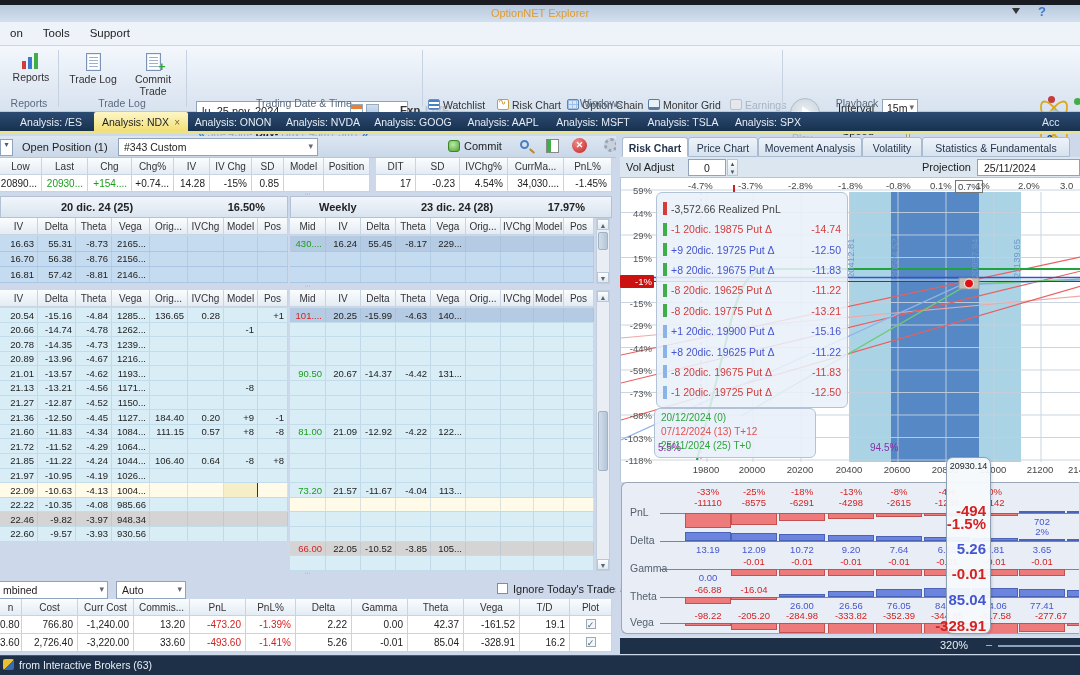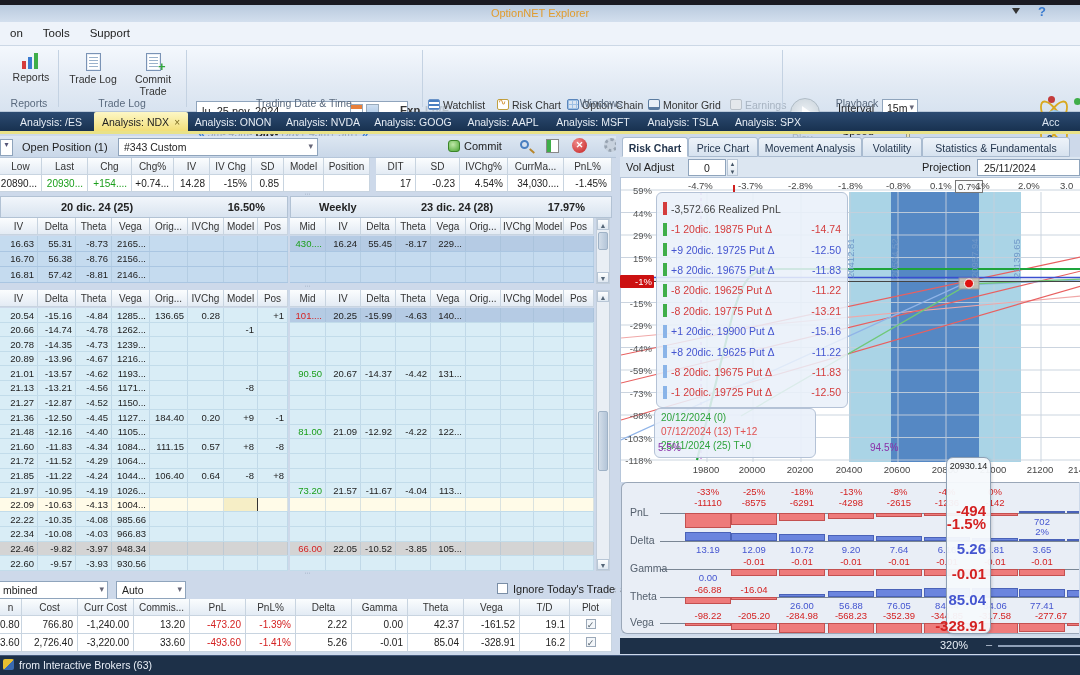--- a/index.html
+++ b/index.html
@@ -526,30 +526,20 @@
           <div class="ccell" style="width: 38px;">21.36</div>
           <div class="ccell" style="width: 38px;">-12.50</div>
           <div class="ccell" style="width: 36px;">-4.45</div>
           <div class="ccell" style="width: 38px;">1127...</div>
           <div class="ccell" style="width: 38px;">184.40</div>
           <div class="ccell" style="width: 36px;">0.20</div>
           <div class="ccell" style="width: 34px;">+9</div>
           <div class="ccell" style="width: 30px;">-1</div>
         </div>
         <div class="crow" style="height: 14.6px;">
-          <div class="ccell" style="width: 38px;">21.48</div>
-          <div class="ccell" style="width: 38px;">-12.16</div>
-          <div class="ccell" style="width: 36px;">-4.40</div>
-          <div class="ccell" style="width: 38px;">1105...</div>
-          <div class="ccell" style="width: 38px;"></div>
-          <div class="ccell" style="width: 36px;"></div>
-          <div class="ccell" style="width: 34px;"></div>
-          <div class="ccell" style="width: 30px;"></div>
-        </div>
-        <div class="crow" style="height: 14.6px;">
           <div class="ccell" style="width: 38px;">21.60</div>
           <div class="ccell" style="width: 38px;">-11.83</div>
           <div class="ccell" style="width: 36px;">-4.34</div>
           <div class="ccell" style="width: 38px;">1084...</div>
           <div class="ccell" style="width: 38px;">111.15</div>
           <div class="ccell" style="width: 36px;">0.57</div>
           <div class="ccell" style="width: 34px;">+8</div>
           <div class="ccell" style="width: 30px;">-8</div>
         </div>
         <div class="crow" style="height: 14.6px;">
@@ -590,30 +580,20 @@
           <div class="ccell" style="width: 38px;"></div>
           <div class="ccell" style="width: 36px;"></div>
           <div class="ccell" style="width: 34px; background: rgb(246, 238, 198); border-right: 1px solid rgb(51, 51, 51);"></div>
           <div class="ccell" style="width: 30px;"></div>
         </div>
         <div class="crow" style="height: 14.6px;">
           <div class="ccell" style="width: 38px;">22.22</div>
           <div class="ccell" style="width: 38px;">-10.35</div>
           <div class="ccell" style="width: 36px;">-4.08</div>
           <div class="ccell" style="width: 38px;">985.66</div>
-          <div class="ccell" style="width: 38px;"></div>
-          <div class="ccell" style="width: 36px;"></div>
-          <div class="ccell" style="width: 34px;"></div>
-          <div class="ccell" style="width: 30px;"></div>
-        </div>
-        <div class="crow" style="height: 14.6px;">
-          <div class="ccell" style="width: 38px;">22.34</div>
-          <div class="ccell" style="width: 38px;">-10.08</div>
-          <div class="ccell" style="width: 36px;">-4.03</div>
-          <div class="ccell" style="width: 38px;">966.83</div>
           <div class="ccell" style="width: 38px;"></div>
           <div class="ccell" style="width: 36px;"></div>
           <div class="ccell" style="width: 34px;"></div>
           <div class="ccell" style="width: 30px;"></div>
         </div>
         <div class="crow gray" style="height: 14.6px;">
           <div class="ccell" style="width: 38px;">22.46</div>
           <div class="ccell" style="width: 38px;">-9.82</div>
           <div class="ccell" style="width: 36px;">-3.97</div>
           <div class="ccell" style="width: 38px;">948.34</div>
@@ -1098,23 +1078,23 @@
       <div class="gk-bar neg" style="left: 157px; height: 9.68771px; top: 140px;"></div>
       <div class="gk-val red" style="left: 157px; top: 127px;">-284.98</div>
       <div class="gk-bar neg" style="left: 206px; height: 5.80288px; top: 30px;"></div>
       <div class="gk-val red" style="left: 206px; top: 13.5px;">-4298</div>
       <div class="gk-val red" style="left: 206px; top: 3px;">-13%</div>
       <div class="gk-bar pos" style="left: 206px; height: 6.27273px; top: 51.7273px;"></div>
       <div class="gk-val blue" style="left: 206px; top: 61px;">9.20</div>
       <div class="gk-bar neg" style="left: 206px; height: 7px; top: 86px;"></div>
       <div class="gk-val red" style="left: 206px; top: 73px;">-0.01</div>
       <div class="gk-bar pos" style="left: 206px; height: 6.02259px; top: 107.977px;"></div>
-      <div class="gk-val blue" style="left: 206px; top: 117px;">56.88</div>
+      <div class="gk-val blue" style="left: 206px; top: 117px;">26.56</div>
       <div class="gk-bar neg" style="left: 206px; height: 11.348px; top: 140px;"></div>
-      <div class="gk-val red" style="left: 206px; top: 127px;">-568.23</div>
+      <div class="gk-val red" style="left: 206px; top: 127px;">-333.82</div>
       <div class="gk-bar neg" style="left: 254px; height: 3.5306px; top: 30px;"></div>
       <div class="gk-val red" style="left: 254px; top: 13.5px;">-2615</div>
       <div class="gk-val red" style="left: 254px; top: 3px;">-8%</div>
       <div class="gk-bar pos" style="left: 254px; height: 5.20909px; top: 52.7909px;"></div>
       <div class="gk-val blue" style="left: 254px; top: 61px;">7.64</div>
       <div class="gk-bar neg" style="left: 254px; height: 7px; top: 86px;"></div>
       <div class="gk-val red" style="left: 254px; top: 73px;">-0.01</div>
       <div class="gk-bar pos" style="left: 254px; height: 8.05235px; top: 105.948px;"></div>
       <div class="gk-val blue" style="left: 254px; top: 117px;">76.05</div>
       <div class="gk-bar neg" style="left: 254px; height: 11.9793px; top: 140px;"></div>

